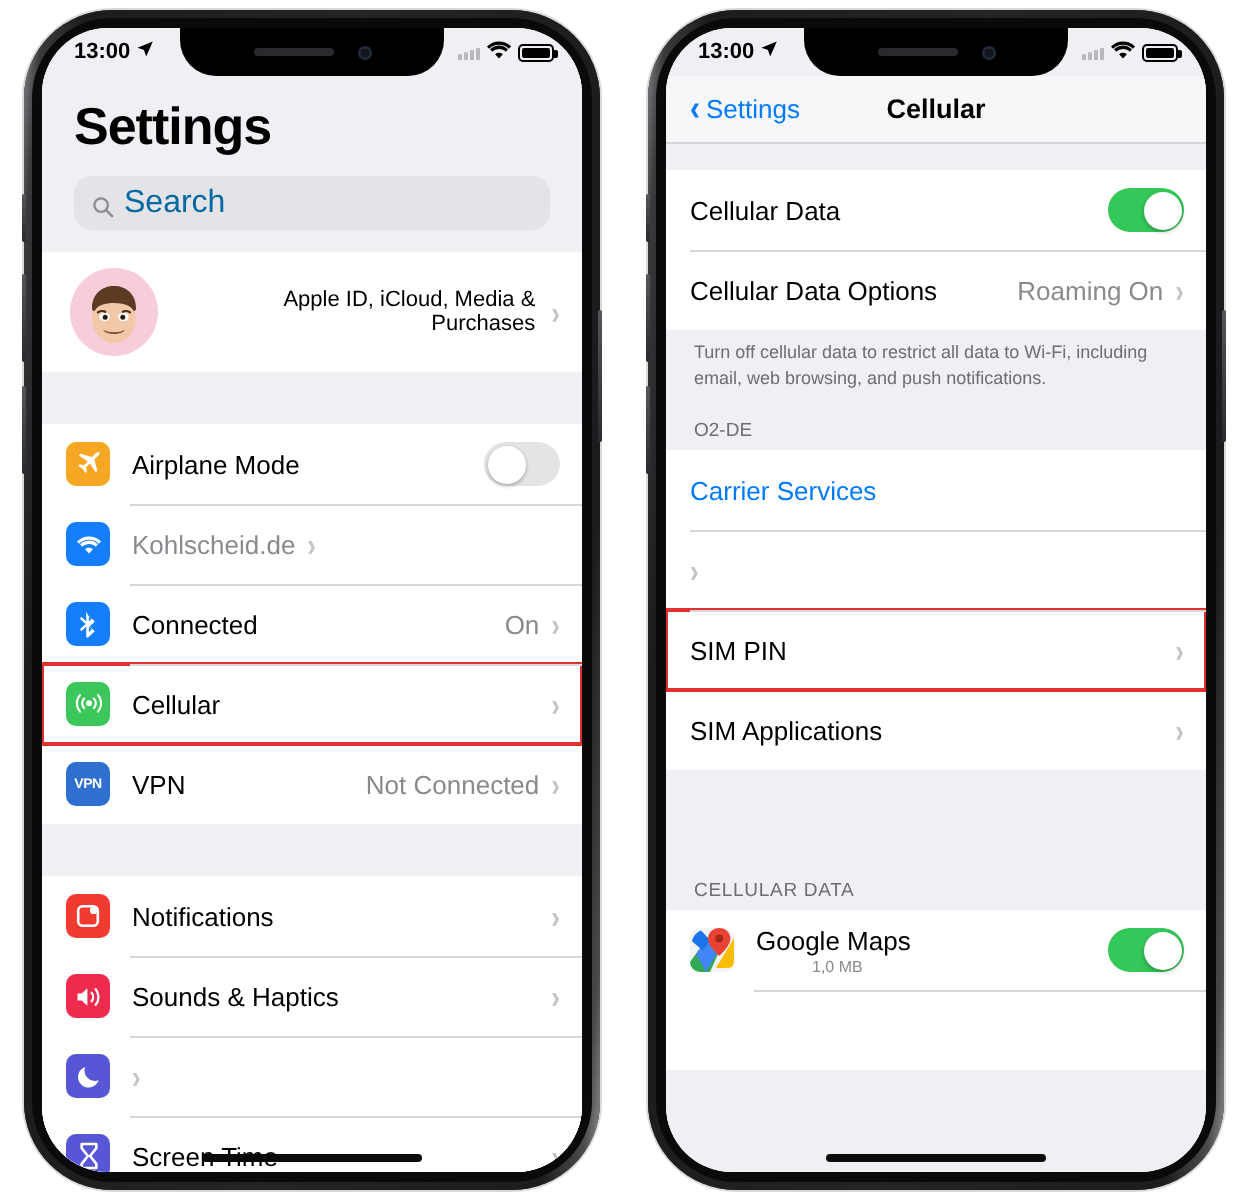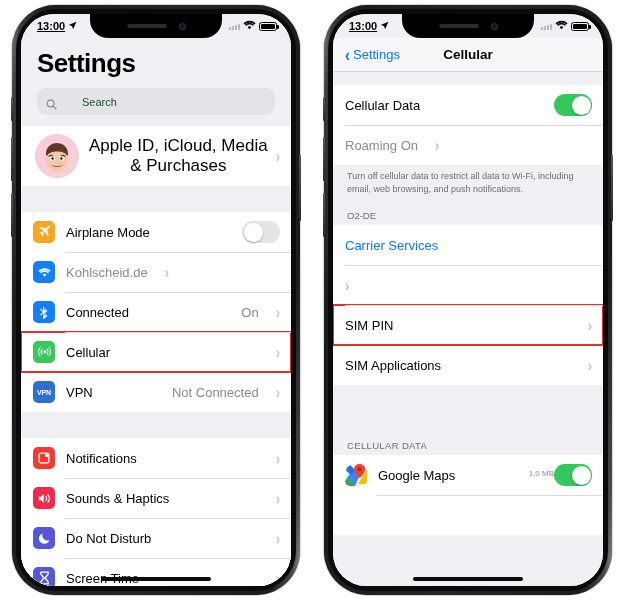--- a/index.html
+++ b/index.html
@@ -76,21 +76,20 @@
   .frontcam { width: 7px; height: 7px; border-radius: 50%; background: #15151c;
               box-shadow: inset 0 0 0 1.2px #242a3a; }
 
   
   .statusbar {
     position: relative; height: 24px;
     display: flex; align-items: center; justify-content: space-between;
     padding: 0 14px 0 16px;
     font-size: 11px; font-weight: bold; color: #000;
     z-index: 31;
-    text-decoration: underline;
   }
   .sb-left { display: flex; align-items: center; gap: 3px; }
   .loc-arrow { display: inline-block; }
   .sb-right { display: flex; align-items: center; gap: 3px; }
   .sig-dots { display: flex; align-items: flex-end; gap: 1px; height: 8px; }
   .sig-dots i { display: block; width: 2px; background: #b8b8bd; border-radius: .5px; }
   .sig-dots i:nth-child(1){height:3px}
   .sig-dots i:nth-child(2){height:4px}
   .sig-dots i:nth-child(3){height:5px}
   .sig-dots i:nth-child(4){height:6px}
@@ -127,23 +126,23 @@
   .row.noicon::before { left: 12px !important; }
 
   .ico {
     width: 22px; height: 22px; border-radius: 5px;
     flex: 0 0 22px; margin-right: 11px;
     display: flex; align-items: center; justify-content: center;
     color: #fff; font-size: 12px; line-height: 1;
     overflow: hidden;
   }
   .label { font-size: 13px; color: #000; flex: 1; white-space: nowrap; }
-  .sublabel { font-size: 8px; color: #8a8a8e; margin-top: 1px; }
-  .labelwrap { flex: 1; display: flex; flex-direction: row; justify-content: center; }
-  .value { font-size: 13px; color: #8a8a8e; margin-right: 17px; white-space: nowrap; }
+  .sublabel { font-size: 8px; color: #8a8a8e; margin-top: 1px; margin-left: 28px; }
+  .labelwrap { flex: 1; display: flex; flex-direction: column; justify-content: center; }
+  .value { font-size: 13px; color: #8a8a8e; margin-right: 6px; white-space: nowrap; }
   .chev {
     color: #c4c4c6; font-size: 13px; font-weight: 600; line-height: 1;
     transform: scaleY(1.25);
   }
 
   
   .switch {
     width: 38px; height: 22px; border-radius: 11px;
     background: #e4e4e7; position: relative; flex: 0 0 38px;
   }
@@ -160,29 +159,29 @@
 
   
   .settings-head { background: #efeff4; padding: 10px 16px 0 16px; }
   .big-title { font-size: 26px; font-weight: bold; letter-spacing: -.5px; color: #000; }
   .searchbar {
     margin: 9px 0 11px 0; height: 27px; border-radius: 9px;
     background: #e3e3e8; display: flex; align-items: center;
     padding: 0 9px; gap: 5px;
   }
   .search-ico { width: 11px; height: 11px; flex: 0 0 11px; }
-  .search-ph { font-size: 11px; color: #14532d; margin-left: 20px; }
+  .search-ph { font-size: 16px; color: #0369a1; }
 
   .profile-row { min-height: 60px; padding-left: 14px; }
   .avatar {
     width: 44px; height: 44px; border-radius: 50%;
     background: #f6cdd8; flex: 0 0 44px; margin-right: 10px;
     position: relative; overflow: hidden;
   }
-  .profile-text { font-size: 17px; color: #000; flex: 1; text-align: center; padding-right: 8px; }
+  .profile-text { font-size: 11px; color: #000; flex: 1; text-align: right; padding-right: 8px; }
 
   
   .navbar {
     height: 34px; background: #f7f7f9;
     display: flex; align-items: center; position: relative;
     padding: 0 12px;
     border-bottom: 1px solid #d6d6da;
   }
   .back { display: flex; align-items: center; gap: 3px; color: #007aff; font-size: 13px; cursor: pointer; }
   .back .bchev { font-size: 15px; font-weight: 600; line-height: 1; transform: scaleY(1.2); }
@@ -372,21 +371,20 @@
             </span>
             <span class="label">Sounds &amp; Haptics</span>
             <span class="chev">›</span>
           </div>
           <div class="row">
             <span class="ico" style="background:#5756d6">
               <svg width="13" height="13" viewBox="0 0 14 14">
                   <path d="M12.2 8.8A5.6 5.6 0 0 1 5 1.6 5.7 5.7 0 1 0 12.2 8.8z" fill="#fff"></path>
                 </svg>
             </span>
-            <span class="label">Do Not Disturb</span>
             <span class="chev">›</span>
           </div>
           <div class="row">
             <span class="ico" style="background:#5756d6">
               <svg width="11" height="14" viewBox="0 0 12 15">
                   <path d="M2 1h8v2.2L6.6 7.5 10 11.8V14H2v-2.2l3.4-4.3L2 3.2z" fill="none" stroke="#fff" stroke-width="1.4" stroke-linejoin="round"></path>
                 </svg>
             </span>
             <span class="label">Screen Time</span>
             <span class="chev">›</span>
@@ -455,20 +453,21 @@
         <div class="gap sm"></div>
 
         <div class="group">
           <div class="row noicon">
             <span class="label">Cellular Data</span>
             <span class="switch on">
                 <span class="knob"></span>
               </span>
           </div>
           <div class="row noicon">
+            <span class="label">Cellular Data Options</span>
             <span class="value">Roaming On</span>
             <span class="chev">›</span>
           </div>
         </div>
 
         <div class="footnote">Turn off cellular data to restrict all data to Wi-Fi, including email, web browsing, and push notifications.</div>
         <div class="sectitle">O2-DE</div>
 
         <div class="group">
           <div class="row noicon linkrow">

